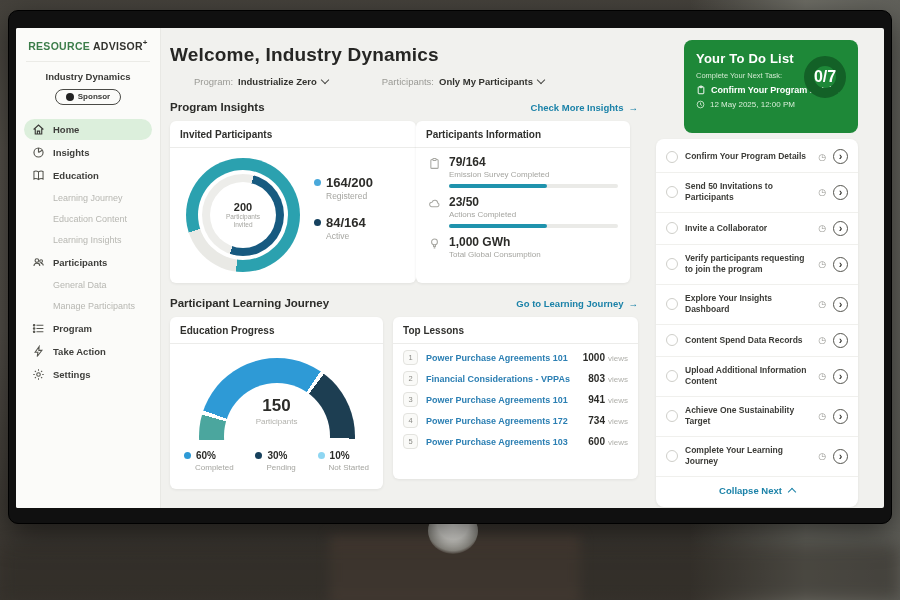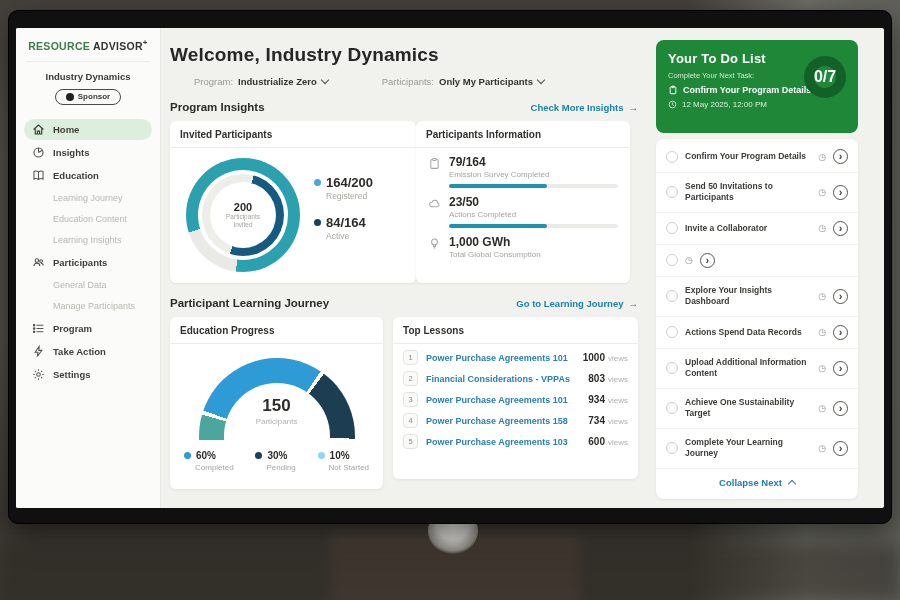--- a/index.html
+++ b/index.html
@@ -107,21 +107,21 @@
   .lrow { display:flex; align-items:center; gap:8px; padding:6px 10px 0; }
   .rank { flex:0 0 15px; height:15px; border:1px solid #e3e3df; background:#fafaf8; border-radius:4px;
     font-size:7.5px; color:#8a8a85; display:flex; align-items:center; justify-content:center; }
   .ltitle { font-size:9px; font-weight:bold; color:#2b7fb3; cursor:pointer; flex:1; }
   .lviews { font-size:10px; font-weight:bold; color:#2c2c29; }
   .lviews span { font-size:8px; font-weight:normal; color:#b0b0ab; margin-left:3px; }
 
   
   #rightpanel { left:640px; top:0; width:202px; height:480px; }
   #todo-green { margin-top:12px; height:93px; background:#1e8838; border-radius:8px; color:#fff;
-    padding:11px 12px; position:relative; }
+    padding:11px 12px; position:relative;margin-left:28px; }
   .tg-title { font-size:13px; font-weight:bold; letter-spacing:.2px; }
   .tg-sub { font-size:7.5px; color:#cfe9cf; margin-top:5px; }
   .tg-task { font-size:9px; font-weight:bold; margin-top:5px; display:flex; gap:5px; align-items:center; }
   .tg-date { font-size:8px; color:#d8eed8; margin-top:5px; display:flex; gap:5px; align-items:center; }
   .ring { position:absolute; right:12px; top:16px; width:42px; height:42px; border:10px solid #136127;
     border-radius:50%; display:flex; align-items:center; justify-content:center; }
   .ring span { font-size:16px; font-weight:bold; color:#fff; }
 
   #tasks-card { margin-top:6px; background:#fff; border-radius:8px; box-shadow:0 1px 3px rgba(30,30,30,.07);
     padding:2px 0; }
@@ -370,25 +370,25 @@
           <span class="lviews"><b>1000</b><span>views</span></span>
         </div>
         <div class="lrow">
           <span class="rank">2</span>
           <span class="ltitle">Financial Considerations - VPPAs</span>
           <span class="lviews"><b>803</b><span>views</span></span>
         </div>
         <div class="lrow">
           <span class="rank">3</span>
           <span class="ltitle">Power Purchase Agreements 101</span>
-          <span class="lviews"><b>934</b><span>views</span></span>
+          <span class="lviews"><b>941</b><span>views</span></span>
         </div>
         <div class="lrow">
           <span class="rank">4</span>
-          <span class="ltitle">Power Purchase Agreements 158</span>
+          <span class="ltitle">Power Purchase Agreements 172</span>
           <span class="lviews"><b>734</b><span>views</span></span>
         </div>
         <div class="lrow">
           <span class="rank">5</span>
           <span class="ltitle">Power Purchase Agreements 103</span>
           <span class="lviews"><b>600</b><span>views</span></span>
         </div>
       </div>
     </div>
   </div>
@@ -430,32 +430,33 @@
         <span class="tgo">›</span>
       </div>
       <div class="task">
         <span class="tcheck"></span>
         <span class="tlabel">Invite a Collaborator</span>
         <span class="tclock">◷</span>
         <span class="tgo">›</span>
       </div>
       <div class="task">
         <span class="tcheck"></span>
+        <span class="tlabel">Verify participants requesting to join the program</span>
         <span class="tclock">◷</span>
         <span class="tgo">›</span>
       </div>
       <div class="task">
         <span class="tcheck"></span>
         <span class="tlabel">Explore Your Insights Dashboard</span>
         <span class="tclock">◷</span>
         <span class="tgo">›</span>
       </div>
       <div class="task">
         <span class="tcheck"></span>
-        <span class="tlabel">Actions Spend Data Records</span>
+        <span class="tlabel">Content Spend Data Records</span>
         <span class="tclock">◷</span>
         <span class="tgo">›</span>
       </div>
       <div class="task">
         <span class="tcheck"></span>
         <span class="tlabel">Upload Additional Information Content</span>
         <span class="tclock">◷</span>
         <span class="tgo">›</span>
       </div>
       <div class="task">

